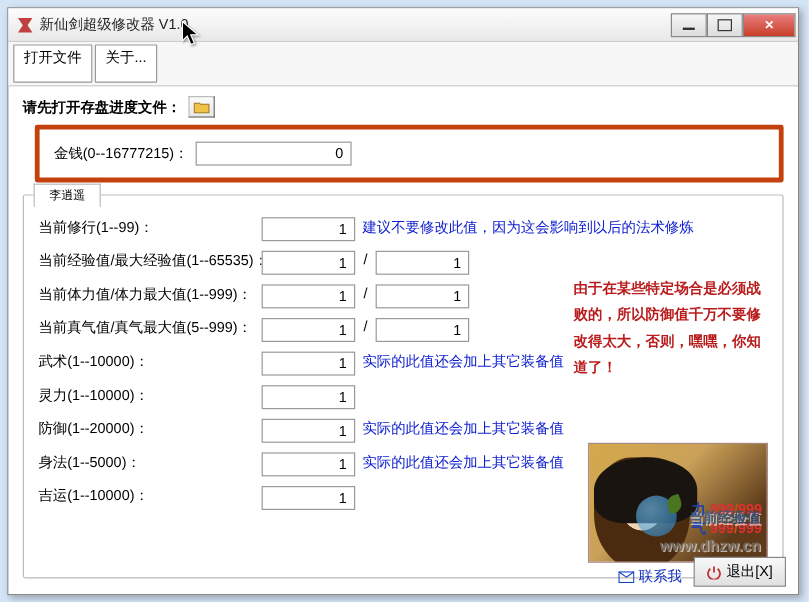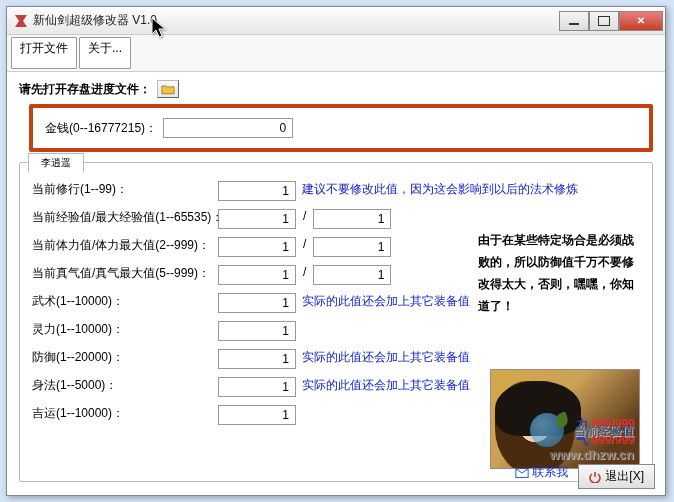--- a/index.html
+++ b/index.html
@@ -31,30 +31,30 @@
 .money-row input { width: 130px; height: 20px; border: 1px solid #999; text-align: right; padding: 0 6px; }
 
 .tabset { border: 1px solid #bbb; border-radius: 2px; padding: 10px 12px 12px; position: relative; min-height: 320px;}
 .tab-label { position: absolute; top: -10px; left: 8px; background: #fff; border: 1px solid #bbb; border-bottom: 1px solid #fff; padding: 2px 12px; font-size: 10px;}
 
 .field-row { display: flex; gap: 6px; margin: 8px 0; font-size: 12px; }
 .field-row label { width: 180px; white-space: nowrap; }
 .num-input { width: 78px; height: 20px; border: 1px solid #999; text-align: right; padding: 0 6px; }
 .sep { padding: 0 1px;}
 .hint-blue { color: #1020d0; }
-.hint-red { color: #000000; position: absolute; right: 14px; top: 66px; width: 160px; line-height: 22px; font-weight: bold;}
+.hint-red { color: #b91c1c; position: absolute; right: 14px; top: 66px; width: 160px; line-height: 22px; font-weight: bold;}
 
 .portrait { position: absolute; right: 12px; bottom: 12px; width: 150px; height: 100px; background: linear-gradient(135deg,#d4a94a,#caa158 40%,#5c3a1a 80%); border: 1px solid #a88; overflow: hidden;}
 .portrait .face { position: absolute; left: 4px; bottom: -8px; width: 80px; height: 95px; background: radial-gradient(ellipse 35px 45px at 50% 38%, #f0d2b0 55%, transparent 56%), #4a2b10; border-radius: 40% 40% 50% 50%; }
 .portrait .hair { position: absolute; left: 0; top: 0; width: 86px; height: 55px; background: #1a1410; border-radius: 50% 50% 30% 30%;}
 .portrait .stats { position: absolute; right: 4px; bottom: 20px; font-size: 11px; color: #e03030; font-weight: bold; line-height: 16px; text-align: left;}
 .portrait .stats .tag { color: #2040b0; }
 .portrait .stats .sl { color: #d05010; }
 
-.footer { position: absolute; bottom: 6px; right: 10px; display: flex; align-items: flex-start; gap: 10px;}
+.footer { position: absolute; bottom: 6px; right: 10px; display: flex; align-items: flex-end; gap: 10px;}
 .contact { color: #1030c0; font-size: 12px; display: flex; align-items: center; gap: 3px; cursor: pointer;}
 .contact svg { width: 14px; height: 14px;}
 .exit-btn { border: 1px solid #888; background: linear-gradient(#f8f8f8,#e0e0e0); padding: 3px 10px; cursor: pointer; display: flex; align-items: center; gap: 4px;}
 .exit-btn svg { width: 12px; height: 12px;}
 
 .watermark { position: absolute; right: 40px; bottom: 40px; opacity: 0.6; font-size: 20px; color: #1e5aa8; font-weight: bold; pointer-events: none; text-shadow: 1px 1px #fff;}
 .watermark .sub { font-size: 13px; color: #888; display: block; text-align: right;}
 .watermark .ball { display: inline-block; width: 34px; height: 34px; border-radius: 50%; background: radial-gradient(circle at 35% 35%, #7fd0ff, #1e7fc8); vertical-align: middle; margin-right: -6px;}
 .watermark .leaf { display: inline-block; width: 12px; height: 14px; background: #6ab82f; border-radius: 60% 10% 60% 10%; transform: rotate(-20deg); vertical-align: top; margin-left: -2px;}
 
@@ -111,21 +111,21 @@
       </div>
 
       <div class="field-row">
         <label>当前经验值/最大经验值(1--65535)：</label>
         <input class="num-input" value="1" style="">
         <span class="sep">/</span>
         <input class="num-input" value="1" style="">
       </div>
 
       <div class="field-row">
-        <label>当前体力值/体力最大值(2--999)：</label>
+        <label>当前体力值/体力最大值(1--999)：</label>
         <input class="num-input" value="1" style="">
         <span class="sep">/</span>
         <input class="num-input" value="1" style="">
       </div>
 
       <div class="field-row">
         <label>当前真气值/真气最大值(5--999)：</label>
         <input class="num-input" value="1" style="">
         <span class="sep">/</span>
         <input class="num-input" value="1" style="">

